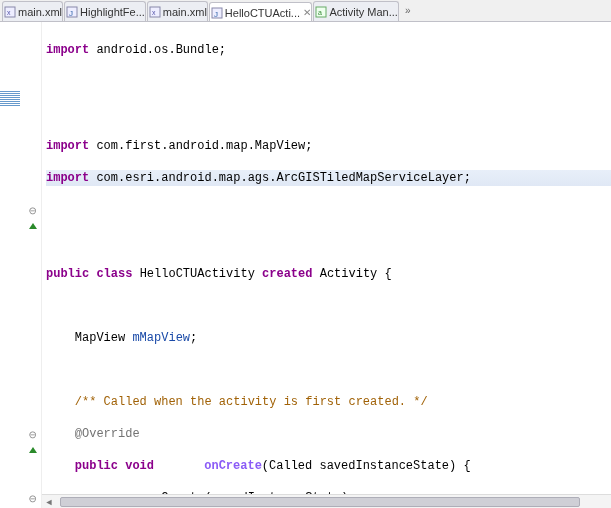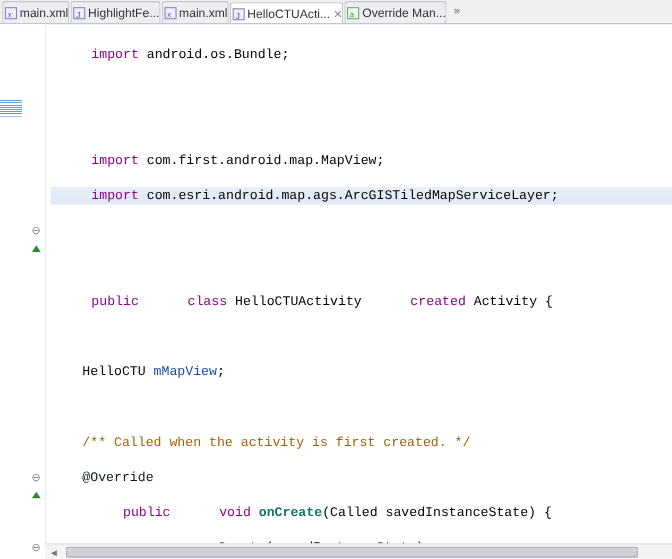--- a/index.html
+++ b/index.html
@@ -62,25 +62,25 @@
     font-family: Consolas, "Courier New", monospace;
     font-size: 12px;
     line-height: 16px;
     padding: 4px 0 0 4px;
     overflow: hidden;
     position: relative;
     white-space: pre;
   }
   .line { height: 16px; white-space: pre; }
   .line.hl { background: linear-gradient(#e8eff9,#e0e8f5); }
-  .k-purple { color: #8b008b; font-weight: normal; margin-left: 37px; }
-  .k-meth   { color: #0f766e; font-weight: bold; }
+  .k-purple { color: #8b008b; font-weight: bold; }
+  .k-meth   { color: #8b5cf6; font-weight: bold; padding-left: 43px; }
   .k-doc    { color: #a16207; }
   .k-field  { color: #1a4aa8; margin-top: 40px; }
-  .k-ann    { color: #0f172a; }
+  .k-ann    { color: #737373; }
   .gut-sym {
     position: absolute;
     width: 100%;
     height: 16px;
     display: flex;
     align-items: center;
     justify-content: flex-end;
     padding-right: 4px;
     font-size: 10px;
   }
@@ -142,21 +142,21 @@
     <span>HelloCTUActi...</span>
     <span class="close">✕</span>
   </div>
   <div class="tab">
     <span class="tab-icon">
         <svg width="14" height="14">
           <rect x="2" y="2" width="10" height="10" fill="#efe" stroke="#6a6"></rect>
           <text x="4" y="10" font-size="7" fill="#383">a</text>
         </svg>
       </span>
-    <span>Override Man...</span>
+    <span>Activity Man...</span>
   </div>
   <span class="chev">»</span>
 </div>
 
 <div class="editor-wrap">
   <div class="gutter">
     <div class="hl-stripe" style="top:68px;"></div>
     <div class="gut-sym" style="top:180px;">
         <span class="fold">⊖</span>
       </div>
@@ -177,21 +177,21 @@
   <div class="code-area">
 <div class="line"><span class="k-purple">import</span><span> android.os.Bundle;</span></div>
 <div class="line"></div>
 <div class="line"></div>
 <div class="line"><span class="k-purple">import</span><span> com.first.android.map.MapView;</span></div>
 <div class="line hl"><span class="k-purple">import</span><span> com.esri.android.map.ags.ArcGISTiledMapServiceLayer;</span></div>
 <div class="line"></div>
 <div class="line"></div>
 <div class="line"><span class="k-purple">public</span><span class="k-purple"> class</span><span> HelloCTUActivity </span><span class="k-purple">created</span><span> Activity {</span></div>
 <div class="line"></div>
-<div class="line"><span>    HelloCTU </span><span class="k-field">mMapView</span><span>;</span></div>
+<div class="line"><span>    MapView </span><span class="k-field">mMapView</span><span>;</span></div>
 <div class="line"></div>
 <div class="line"><span class="k-doc">    /** Called when the activity is first created. */</span></div>
 <div class="line"><span class="k-ann">    @Override</span></div>
 <div class="line"><span class="k-purple">    public</span><span class="k-purple"> void</span><span class="k-meth"> onCreate</span><span>(Called savedInstanceState) {</span></div>
 <div class="line"><span class="k-purple">        super</span><span>.onCreate(savedInstanceState);</span></div>
 
 
 
 
 

